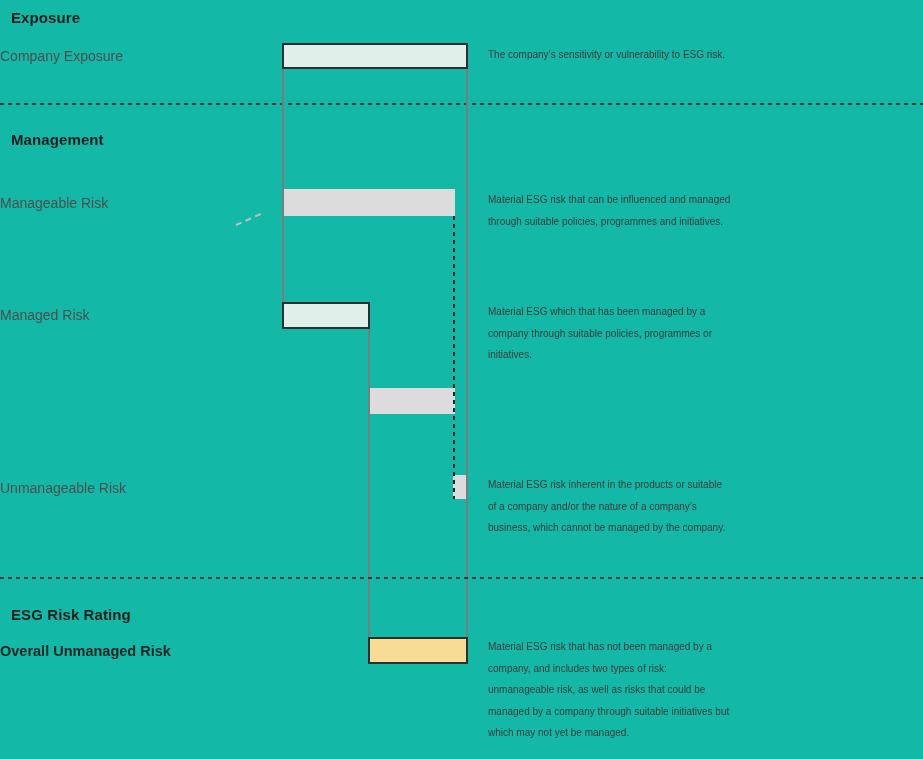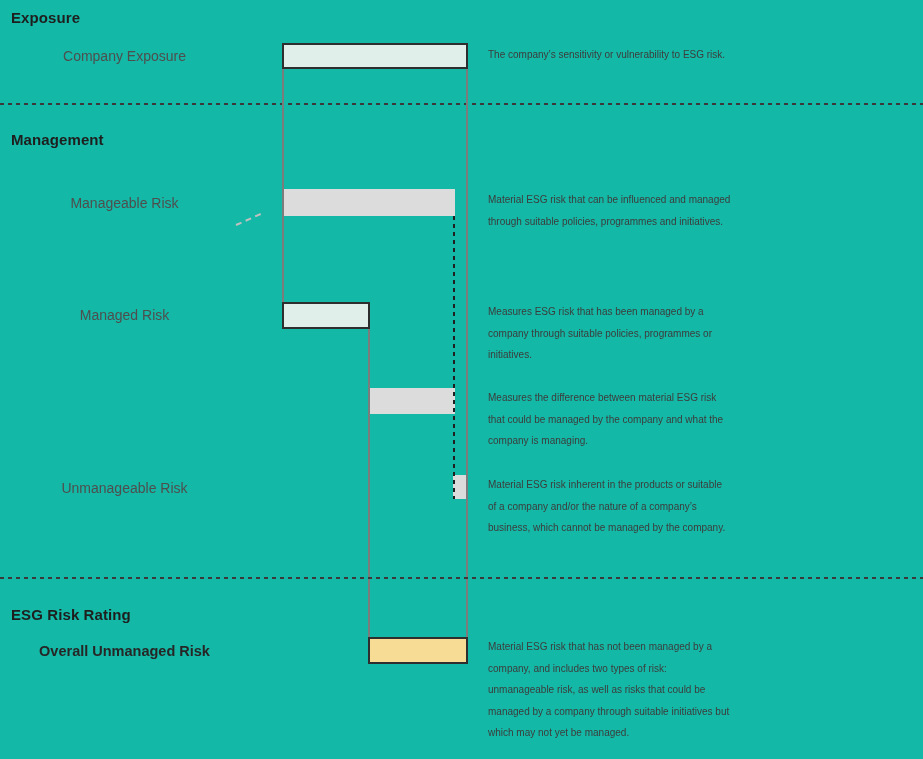--- a/index.html
+++ b/index.html
@@ -5,22 +5,22 @@
   html,body{margin:0;padding:0;background:#ffffff;}
   .canvas{
     position:relative;width:923px;height:759px;background:#14b8a6;
     font-family:"Liberation Sans", sans-serif;overflow:hidden;
   }
   .hdr{
     position:absolute;left:11px;font-size:15px;font-weight:bold;
     color:#1e1e1e;letter-spacing:.1px;
   }
   .lbl{
-    position:absolute;left:0;width:225px;text-align:center;
-    font-size:14px;color:#4e4e4e;line-height:20px;padding-left:12px;
+    position:absolute;left:0;width:225px;text-align:left;
+    font-size:14px;color:#4e4e4e;line-height:20px;
   }
   .lbl.bold{font-weight:bold;color:#262626;font-size:14.5px;}
   .desc{
     position:absolute;left:488px;width:420px;font-size:10px;
     color:#3c3c3c;line-height:21.5px;white-space:pre-line;
   }
   .bar{position:absolute;box-sizing:border-box;}
   .bar.bordered{border:2px solid #2e2e2e;}
   .vline{position:absolute;width:2px;background:#7c7c7c;}
   .vdash{
@@ -59,30 +59,27 @@
 
   <div class="bar" style="left: 282px; top: 189px; width: 173px; height: 27px; background: rgb(220, 220, 220);"></div>
 
   <div class="desc" style="top:189px">Material ESG risk that can be influenced and managed
 through suitable policies, programmes and initiatives.</div>
 
   <div class="lbl" style="top:305px">Managed Risk</div>
 
   <div class="bar bordered" style="left: 282px; top: 302px; width: 88px; height: 27px; background: rgb(225, 239, 235);"></div>
 
-  <div class="desc" style="top:301px">Measures ESG risk that has been managed by a
+  <div class="desc" style="top:301px">Material ESG which that has been managed by a
 company through suitable policies, programmes or
 initiatives.</div>
 
 
   <div class="bar" style="left: 368px; top: 388px; width: 87px; height: 26px; background: rgb(220, 220, 220);"></div>
 
-  <div class="desc" style="top:387px">Measures the difference between material ESG risk
-that could be managed by the company and what the
-company is managing.</div>
 
   <div class="lbl" style="top:478px">Unmanageable Risk</div>
 
   <div class="bar" style="left: 453px; top: 475px; width: 14px; height: 24px; background: rgb(220, 220, 220);"></div>
 
   <div class="desc" style="top:474px">Material ESG risk inherent in the products or suitable
 of a company and/or the nature of a company’s
 business, which cannot be managed by the company.</div>
 
   <div class="vline" style="left:282px;top:69px;height:233px"></div>

